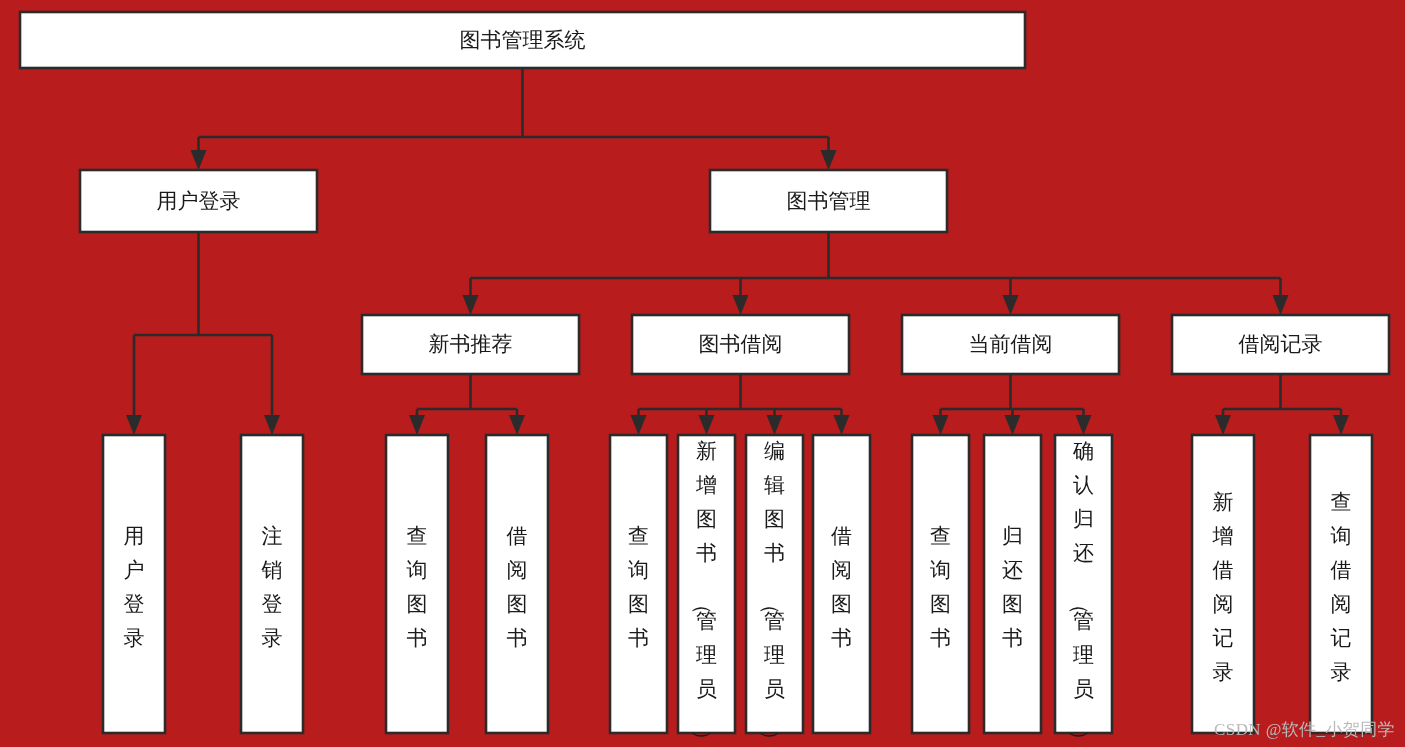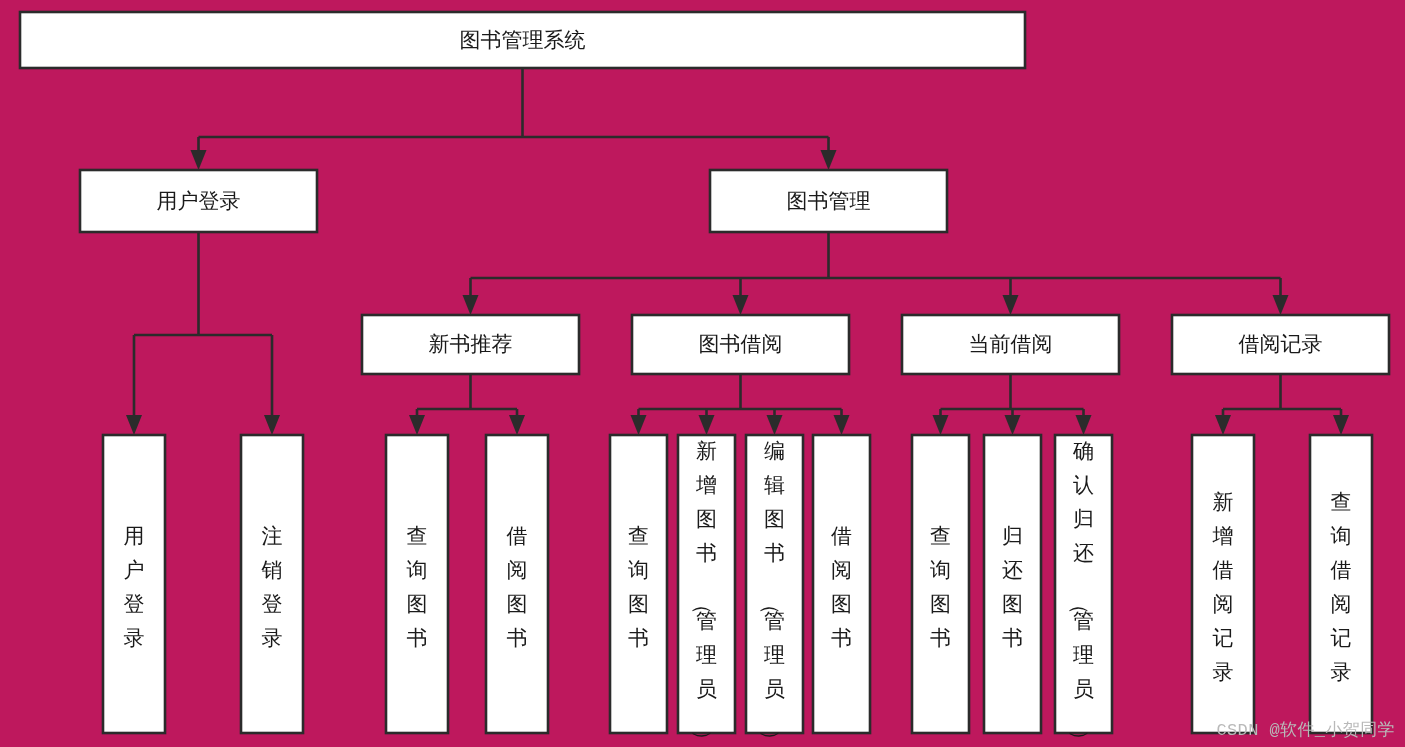--- a/index.html
+++ b/index.html
@@ -11,21 +11,21 @@
   body {
     font-family: "Liberation Sans", "DejaVu Sans", sans-serif;
     width: 1405px;
     height: 747px;
     overflow: hidden;
   }
   #diagram-root {
     position: relative;
     width: 1405px;
     height: 747px;
-    background: #be185d;
+    background: #b91c1c;
     text-align: center;
   }
   svg.diagram-canvas {
     position: absolute;
     left: 0;
     top: 0;
     width: 1405px;
     height: 747px;
     display: block;
   }
@@ -54,21 +54,21 @@
   .node-label-v {
     font-family: "Liberation Sans", "DejaVu Sans", sans-serif;
     font-size: 21px;
     fill: #1a1a1a;
     text-anchor: middle;
   }
   .watermark-text {
     position: absolute;
     right: 10px;
     bottom: 6px;
-    font-family: Liberation Mono, monospace;
+    font-family: Liberation Serif, serif;
     font-size: 17px;
     color: #b9b9b9;
     letter-spacing: 0.4px;
     white-space: nowrap;
     user-select: none;
   }
 </style>
 </head>
 <body>
 

